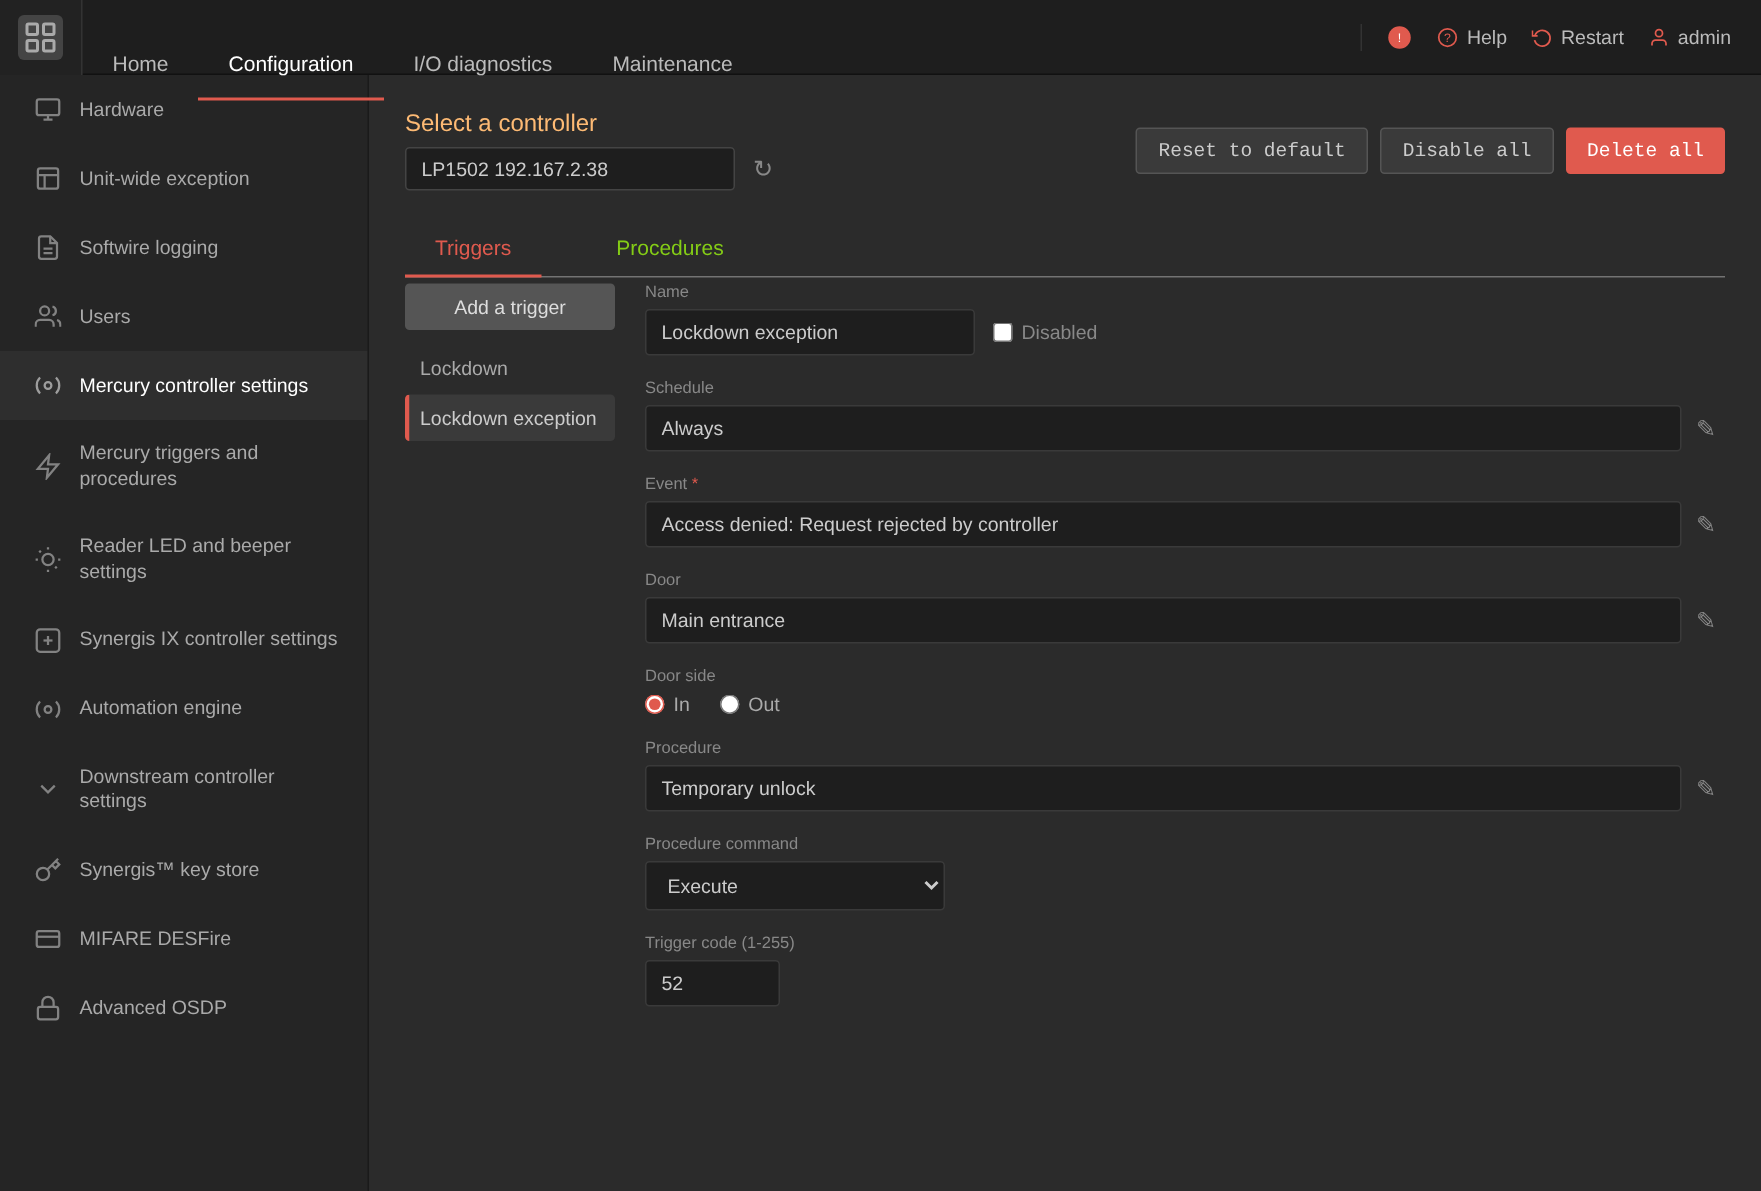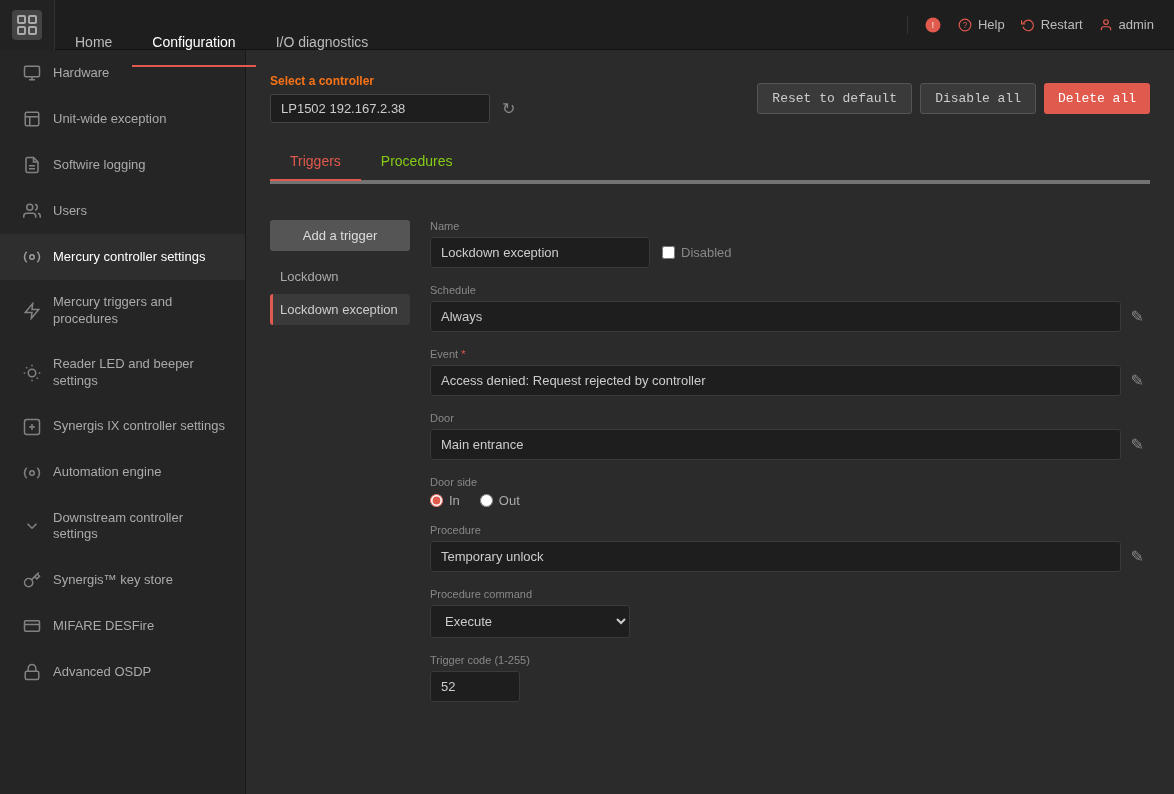--- a/index.html
+++ b/index.html
@@ -37,36 +37,36 @@
     }
     .sidebar-item.active { background: #2e2e2e; color: #fff; border-left-color: transparent; }
     .sidebar-item svg { width: 18px; height: 18px; flex-shrink: 0; opacity: 0.7; }
     .sidebar-item span { font-size: 13px; line-height: 1.3; }
 
     
     .main-content { flex: 1; overflow-y: auto; background: #2b2b2b; padding: 24px; }
 
     
     .controller-bar { display: flex; align-items: center; justify-content: space-between; margin-bottom: 20px; }
-    .controller-left label { font-size: 12px; color: #f97316; margin-bottom: 6px; display: block; font-weight: bold; }
+    .controller-left label { font-size: 16px; color: #fdba74; margin-bottom: 6px; display: block; }
     .controller-select-row { display: flex; align-items: center; gap: 8px; }
     .controller-select {
       background: #1e1e1e; border: 1px solid #444; color: #ccc; padding: 6px 10px;
       border-radius: 3px; font-size: 13px; width: 220px; appearance: none; cursor: pointer;
     }
     .refresh-btn { background: none; border: none; cursor: pointer; color: #888; font-size: 16px; padding: 4px; }
     .controller-right { display: flex; gap: 8px; }
     .btn {
       padding: 7px 14px; border-radius: 3px; border: none; cursor: pointer; font-size: 13px; font-weight: 500; font-family: Liberation Mono, monospace;
     }
     .btn-default { background: #3a3a3a; color: #ccc; border: 1px solid #555; }
     .btn-danger { background: #e05a4e; color: #fff; }
 
     
-    .tabs { display: flex; border-bottom: 4px solid #737373; margin-bottom: 36px; }
+    .tabs { display: flex; border-bottom: 1px solid #737373; margin-bottom: 4px; gap: 30px; }
     .tab { padding: 10px 20px; cursor: pointer; font-size: 14px; color: #84cc16; border-bottom: 2px solid transparent; margin-bottom: -1px; }
     .tab.active { color: #e05a4e; border-bottom-color: #e05a4e; }
 
     
     .content-area { display: flex; gap: 20px; }
 
     
     .trigger-list { width: 140px; flex-shrink: 0; }
     .add-trigger-btn {
       width: 100%; background: #555; color: #ddd; border: none; padding: 8px 10px; border-radius: 3px;
@@ -114,20 +114,21 @@
         <rect x="14" y="3" width="7" height="7" rx="1"></rect>
         <rect x="3" y="14" width="7" height="7" rx="1"></rect>
         <rect x="14" y="14" width="7" height="7" rx="1"></rect>
       </svg>
     </div>
   </div>
   <div class="topnav-menu">
     <div class="nav-item">Home</div>
     <div class="nav-item active">Configuration</div>
     <div class="nav-item">I/O diagnostics</div>
+    <div class="nav-item">Maintenance</div>
   </div>
   <div class="topnav-right">
     <div class="bell-badge top-icon-btn">
       <svg width="18" height="18" viewBox="0 0 24 24" fill="#e05a4e">
         <circle cx="12" cy="12" r="10"></circle>
         <text x="12" y="16" text-anchor="middle" font-size="11" fill="white">!</text>
       </svg>
     </div>
     <div class="top-icon-btn">
       <svg width="14" height="14" viewBox="0 0 24 24" fill="none" stroke="#e05a4e" stroke-width="2">

